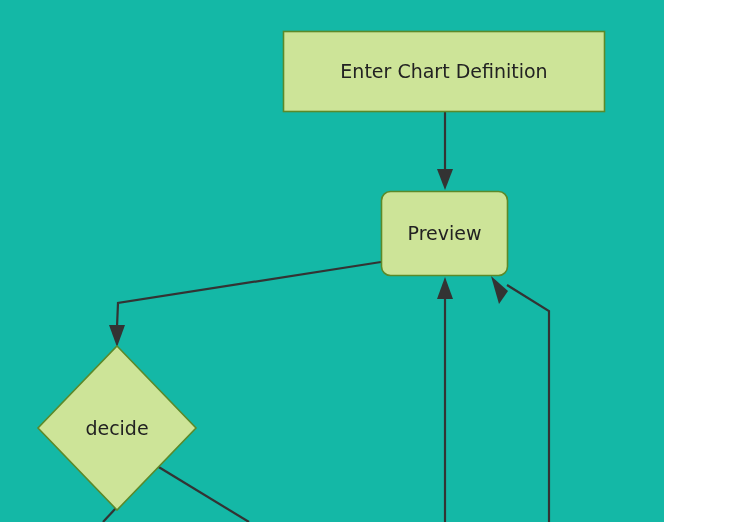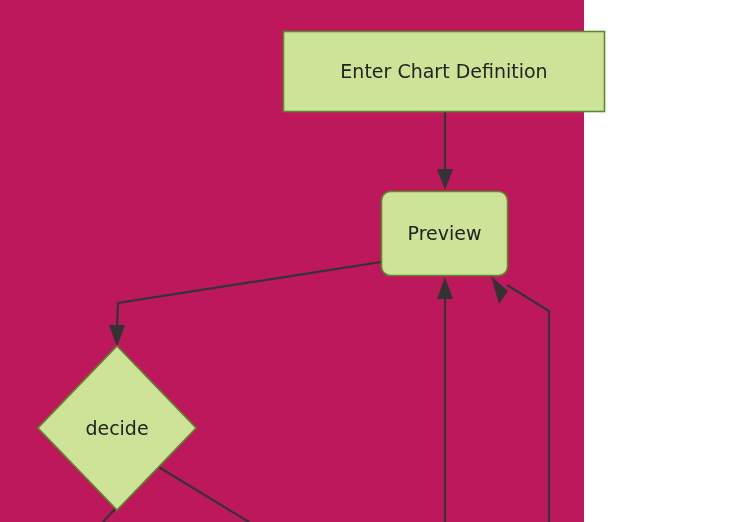--- a/index.html
+++ b/index.html
@@ -8,23 +8,23 @@
     background: #ffffff;
   }
   body {
     width: 740px;
     height: 522px;
     overflow: hidden;
     font-family: "DejaVu Sans", sans-serif;
   }
   #flowchart-canvas {
     position: relative;
-    width: 584px;
+    width: 664px;
     height: 522px;
-    background: #be185d;
+    background: #14b8a6;
   }
   #flow-svg {
     position: absolute;
     top: 0;
     left: 0;
     width: 740px;
     height: 522px;
     display: block;
   }
   .node-label {

